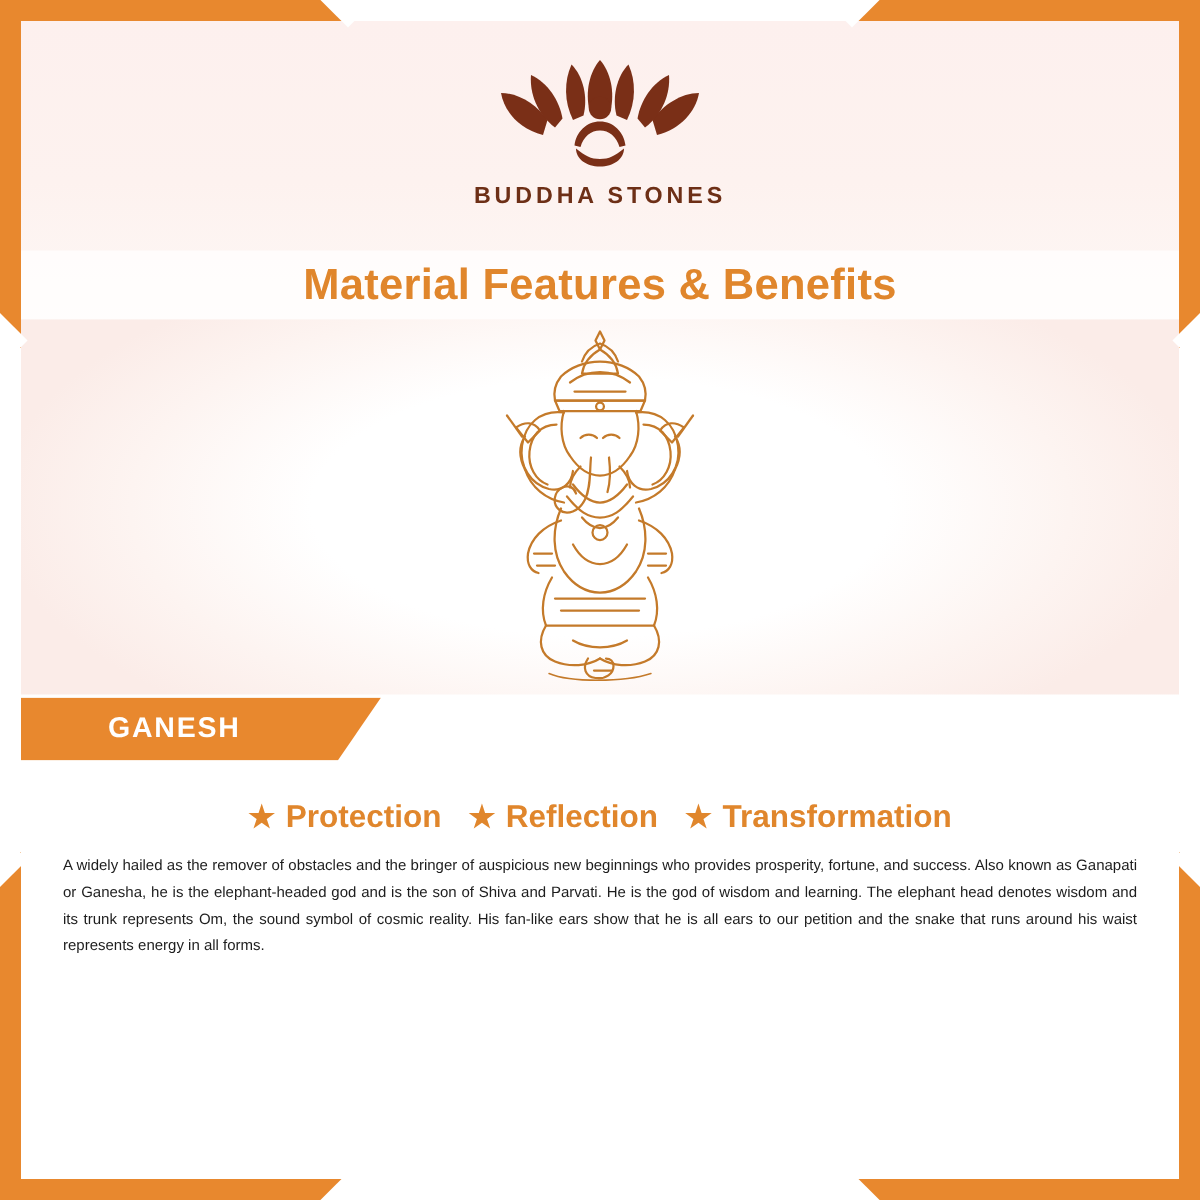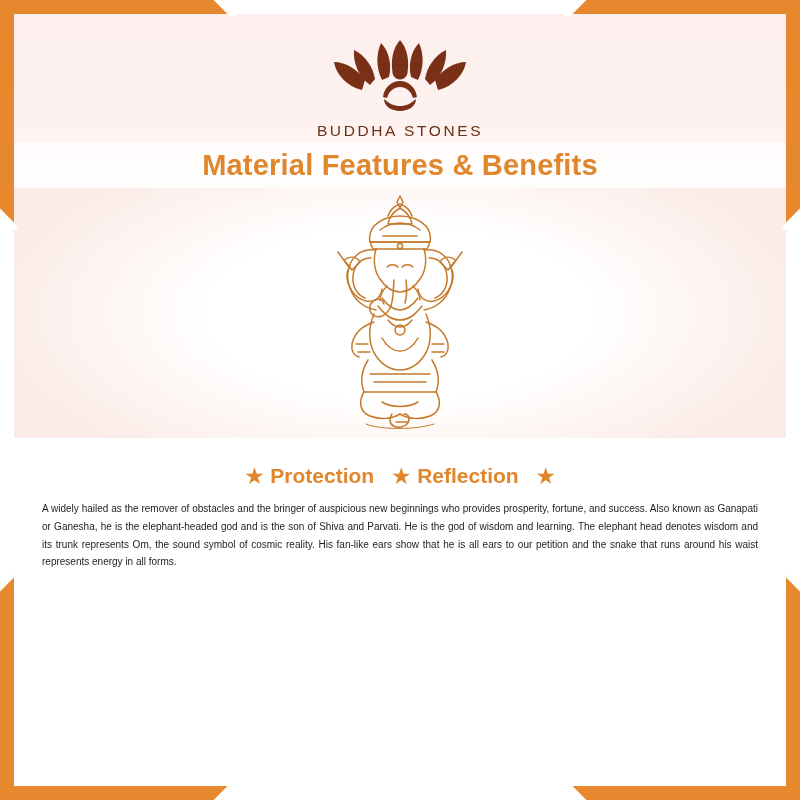--- a/index.html
+++ b/index.html
@@ -59,29 +59,29 @@
   .logo-mark {
     width: 180px;
     height: 92px;
     margin: 0 auto;
     display: block;
   }
   .brand-name {
     margin-top: 2px;
     font-size: 15.5px;
     letter-spacing: 2.6px;
-    font-weight: normal;
+    font-weight: bold;
     color: #6d2f16;
     font-family: "Liberation Sans", sans-serif;
   }
 
   
   .title-band {
     position: relative;
-    margin-top: 2px;
+    margin-top: 27px;
     height: 46px;
   }
   .title-band-bg {
     position: absolute;
     left: 0; right: 0; top: 0; bottom: 0;
     background: rgba(255,255,255,0.72);
   }
   .title-text {
     position: relative;
     text-align: center;
@@ -279,31 +279,37 @@
           <path d="M112 214 c10 6 26 6 36 0"></path>
 
           <path d="M122 226 c-4 6 -2 12 5 13 c7 1 12 -3 12 -8 c0 -3 -2 -5 -5 -5"></path>
           <path d="M126 234 h12"></path>
 
           <path d="M96 236 c14 6 50 6 68 0" stroke-width="1"></path>
         </g>
       </svg>
     </div>
 
+    <div class="ribbon-row">
+      <div class="ribbon">
+        <span>GANESH</span>
+      </div>
+    </div>
 
     <div class="features">
       <div class="feature">
         <span class="star">★</span>
         <span>Protection</span>
       </div>
       <div class="feature">
         <span class="star">★</span>
         <span>Reflection</span>
       </div>
       <div class="feature">
         <span class="star">★</span>
+        <span>Transformation</span>
       </div>
     </div>
 
     <p class="body-text">A widely hailed as the remover of obstacles and the bringer of auspicious new beginnings who provides prosperity, fortune, and success. Also known as Ganapati or Ganesha, he is the elephant-headed god and is the son of Shiva and Parvati. He is the god of wisdom and learning. The elephant head denotes wisdom and its trunk represents Om, the sound symbol of cosmic reality. His fan-like ears show that he is all ears to our petition and the snake that runs around his waist represents energy in all forms.</p>
 
   </div>
 </div>
 
 </body></html>

